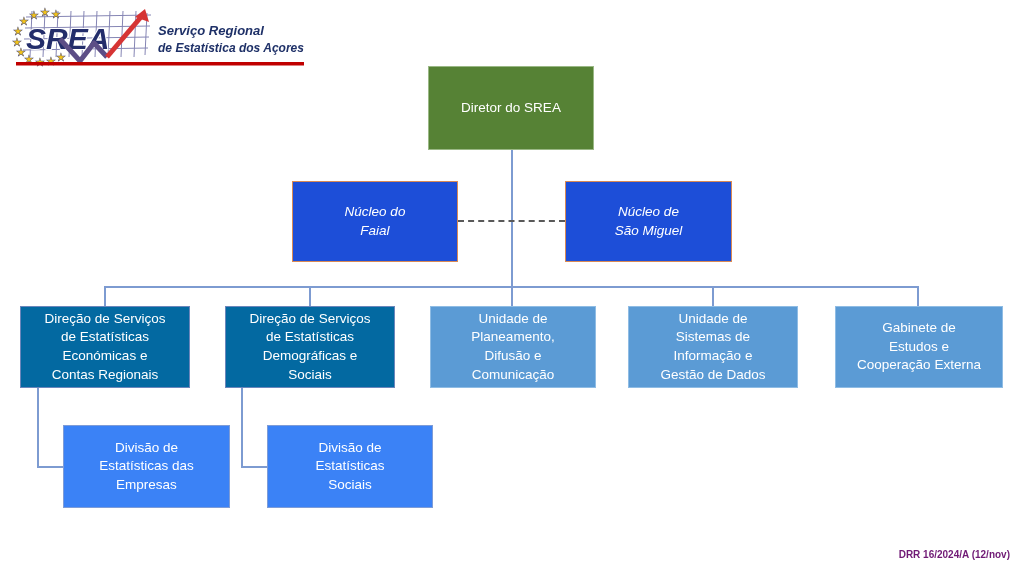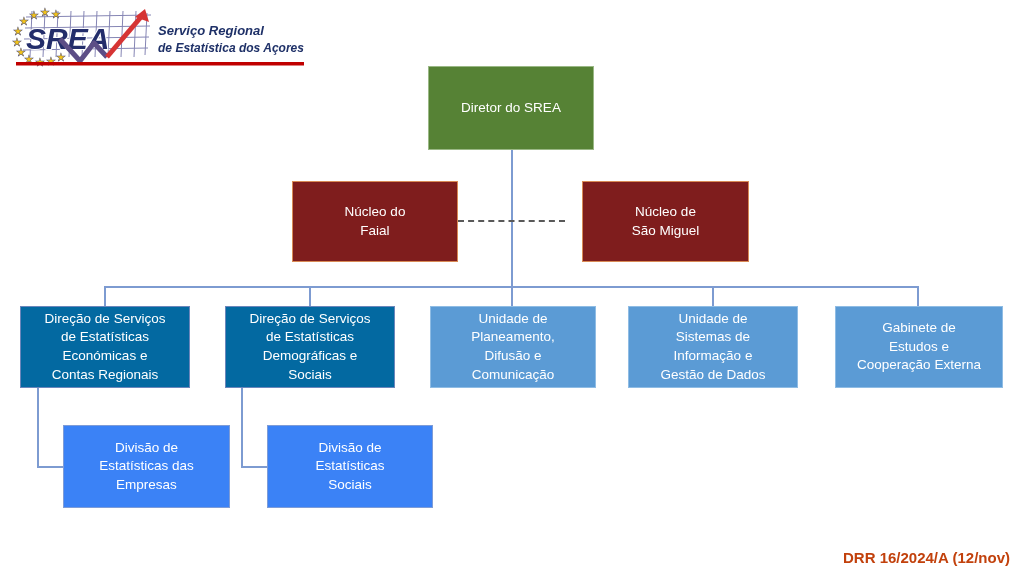--- a/index.html
+++ b/index.html
@@ -8,28 +8,28 @@
     font-family:"Liberation Sans", sans-serif;overflow:hidden;
   }
   
   .node{
     position:absolute;display:flex;align-items:center;justify-content:center;
     text-align:center;color:#ffffff;font-size:13.5px;line-height:1.38;
     box-sizing:border-box;padding:4px 6px;border:1px solid rgba(255,255,255,0.35);
   }
   .node .label{white-space:pre-line;}
   .green      {background:#568235;border-color:#9ab885;}
-  .orange     {background:#7f1d1d;border-color:#d98a55;}
+  .orange     {background:#1d4ed8;border-color:#d98a55;font-style:italic;}
   .darkblue   {background:#0369a1;border-color:#6b86bb;}
   .lightblue  {background:#5B9BD5;border-color:#8fbce4;}
   .mediumblue {background:#3b82f6;border-color:#7e9cd7;}
 
   .n-diretor {left:428px;top:66px;width:166px;height:84px;}
   .n-faial   {left:292px;top:181px;width:166px;height:81px;}
-  .n-smiguel {left:565px;top:181px;width:167px;height:81px;margin-left:17px;}
+  .n-smiguel {left:565px;top:181px;width:167px;height:81px;}
   .n-dse     {left:20px; top:306px;width:170px;height:82px;}
   .n-dsd     {left:225px;top:306px;width:170px;height:82px;}
   .n-upc     {left:430px;top:306px;width:166px;height:82px;}
   .n-usi     {left:628px;top:306px;width:170px;height:82px;}
   .n-gec     {left:835px;top:306px;width:168px;height:82px;}
   .n-dee     {left:63px; top:425px;width:167px;height:83px;}
   .n-des     {left:267px;top:425px;width:166px;height:83px;}
 
   
   .conn{position:absolute;background:#7D9BD1;}
@@ -46,22 +46,22 @@
   .c-dashed{
     position:absolute;left:458px;top:220px;width:107px;height:0;
     border-top:2px dashed #595959;background:none;
   }
 
   
   .logo{position:absolute;left:8px;top:5px;width:296px;height:62px;}
 
   
   .footer-ref{
-    position:absolute;right:14px;top:549px;font-size:15px;font-weight:bold;
-    color:#c2410c;letter-spacing:0;
+    position:absolute;right:14px;top:549px;font-size:10px;font-weight:bold;
+    color:#701a75;letter-spacing:0;
   }
 </style>
 </head>
 <body>
 
 <div class="logo">
   <svg width="296" height="62" viewBox="0 0 296 62">
 
     <g stroke="#7878AC" stroke-width="1" opacity="0.9">
       <line x1="24" y1="6" x2="22" y2="52"></line>

